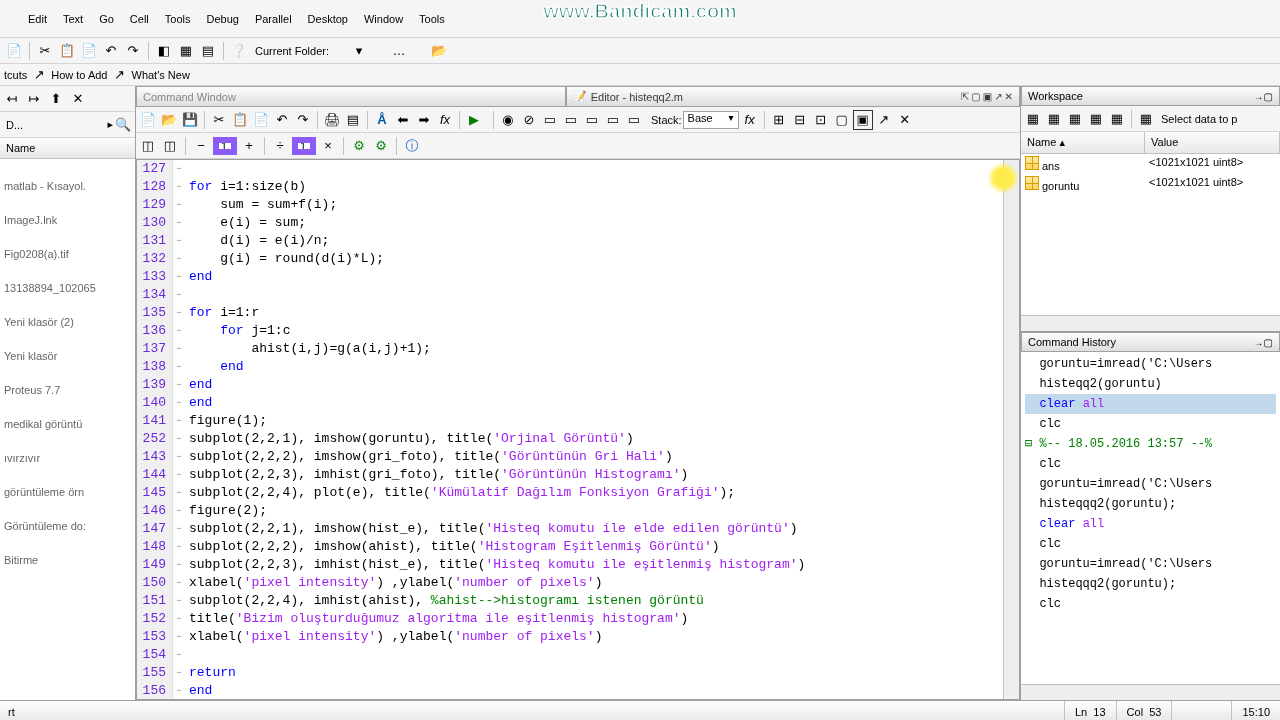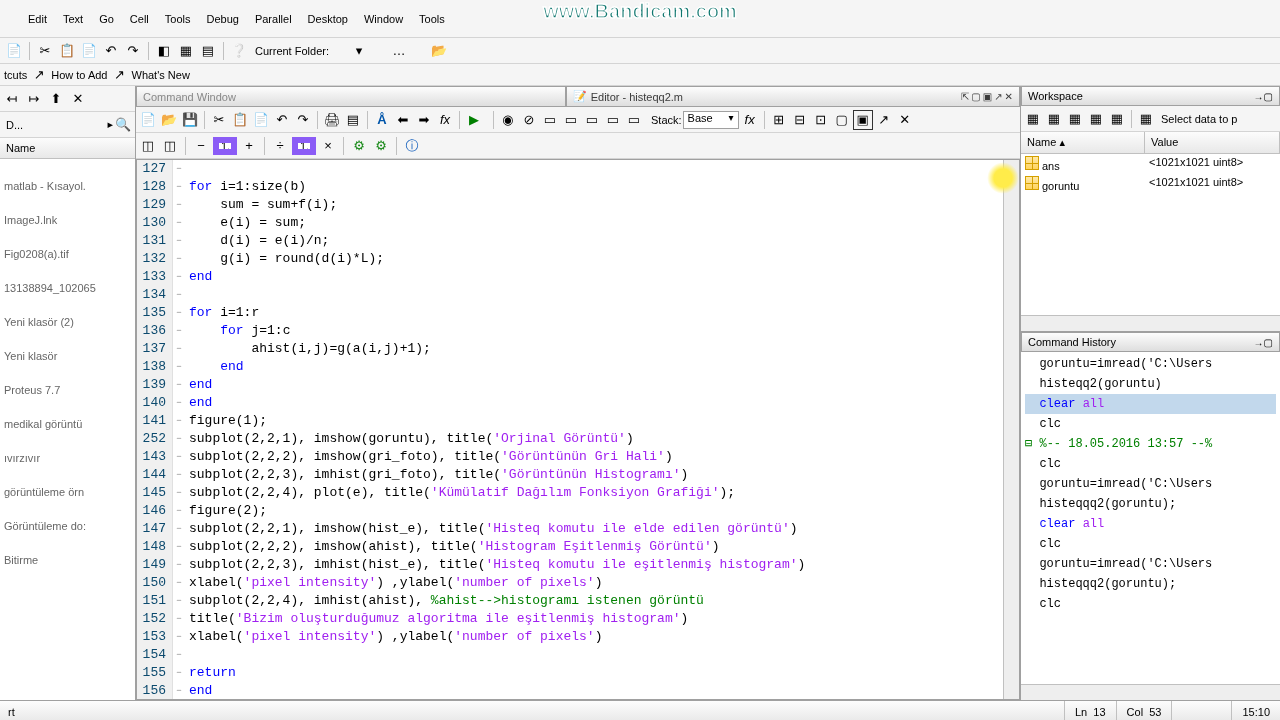--- a/index.html
+++ b/index.html
@@ -31,21 +31,21 @@
 .pane-titles { display: flex; background: #e8e8e8; }
 .pane-title { flex:1; background: linear-gradient(#fdfdfd,#dedede); border: 1px solid #a0a0a0; padding: 3px 6px; font-size: 11px; color: #3b3b3b; display: flex; align-items: center; gap: 4px; }
 .pane-title.inactive { color: #888; }
 .pane-title .close-group { margin-left: auto; display: flex; gap: 2px; font-size: 10px; }
 
 .editor-toolbar { height: 26px; background: #f5f5f5; border-bottom: 1px solid #d4d4d4; display: flex; align-items: center; padding: 2px; gap: 1px; }
 .editor-toolbar2 { height: 26px; background: #f5f5f5; border-bottom: 1px solid #d4d4d4; display: flex; align-items: center; padding: 2px; gap: 2px; }
 .zoom-input { width: 24px; height: 18px; border: 6px solid #8b5cf6; font-size: 11px; padding: 0 2px; background: white; }
 
 .code-area { flex:1; display: flex; background: white; font-family: "Courier New", monospace; font-size: 13px; overflow: hidden; position: relative; border: 1px solid #a0a0a0; }
-.gutter { width: 36px; background: #f0f0f0; color: #0c4a6e; text-align: right; padding-right: 6px; border-right: 1px solid #e0e0e0; }
+.gutter { width: 36px; background: #f0f0f0; color: #6d28d9; text-align: right; padding-right: 6px; border-right: 1px solid #e0e0e0; }
 .gutter div { height: 18px; line-height: 18px; }
 .fold-col { width: 12px; background: white; color: #888; }
 .fold-col div { height: 18px; line-height: 18px; text-align: center; font-size: 9px; }
 .code-lines { flex:1; padding-left: 4px; white-space: pre; overflow: hidden; }
 .code-lines div { height: 18px; line-height: 18px; }
 .kw { color: #0000ff; }
 .str { color: #a020f0; }
 .com { color: #008000; }
 .code-scroll { width: 16px; background: #eee; border-left: 1px solid #c0c0c0; position: relative; }
 .yellow-highlight { position: absolute; top: 2px; right: 0; width: 32px; height: 32px; background: radial-gradient(circle, #ffec4a 40%, rgba(255,236,74,0) 70%); border-radius: 50%; z-index: 10; }

